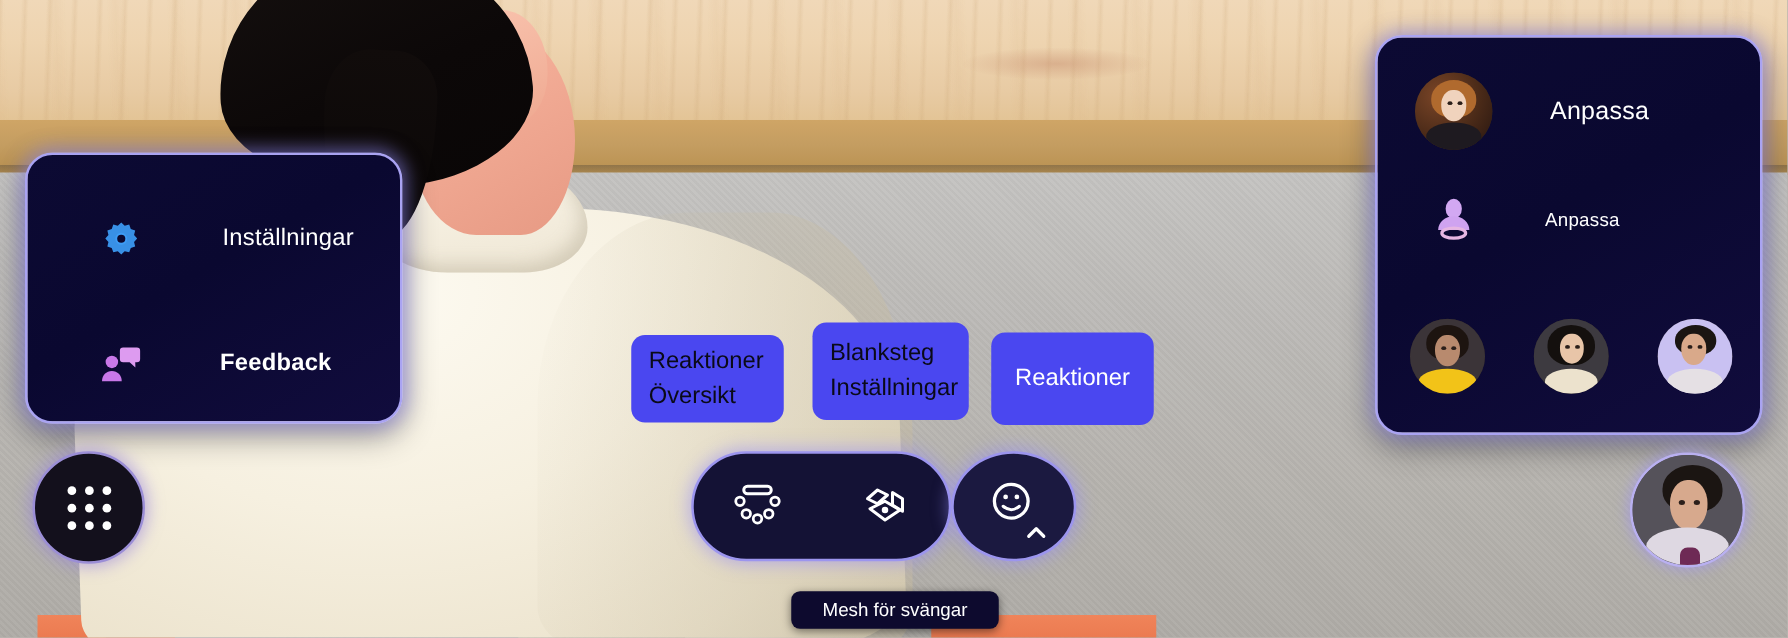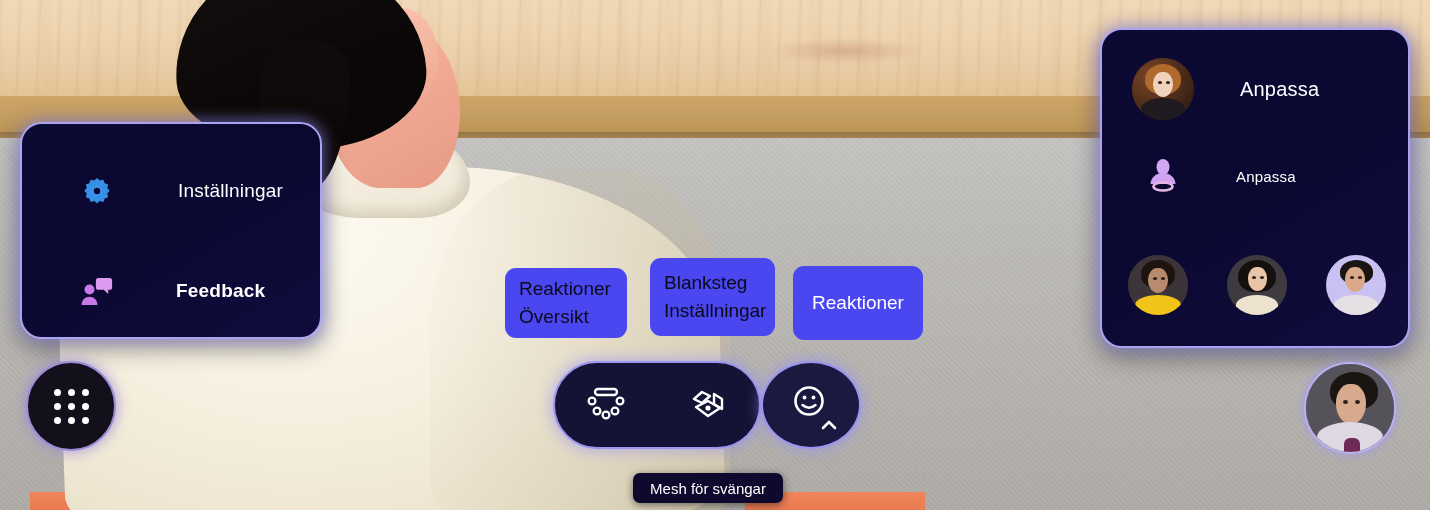--- a/index.html
+++ b/index.html
@@ -212,21 +212,21 @@
     box-shadow:0 0 12px 3px rgba(150,130,220,.55);
     display:flex; align-items:center; justify-content:center;
   }
   .dot-grid {
     display:grid; grid-template-columns:repeat(3,7px); gap:7px;
   }
   .dot-grid i { width:7px; height:7px; border-radius:50%; background:#fff; display:block; }
 
   
   #tooltip {
-    position:absolute; left:633px; top:473px; width:150px; height:30px;
+    position:absolute; left:633px; top:473px; width:166px; height:30px;
     background:#0d0a2e;
     border-radius:7px;
     color:#ffffff; font-size:15px;
     display:flex; align-items:center; justify-content:center;
     box-shadow:0 2px 8px rgba(0,0,0,.5);
   }
 </style>
 </head>
 <body>
 

